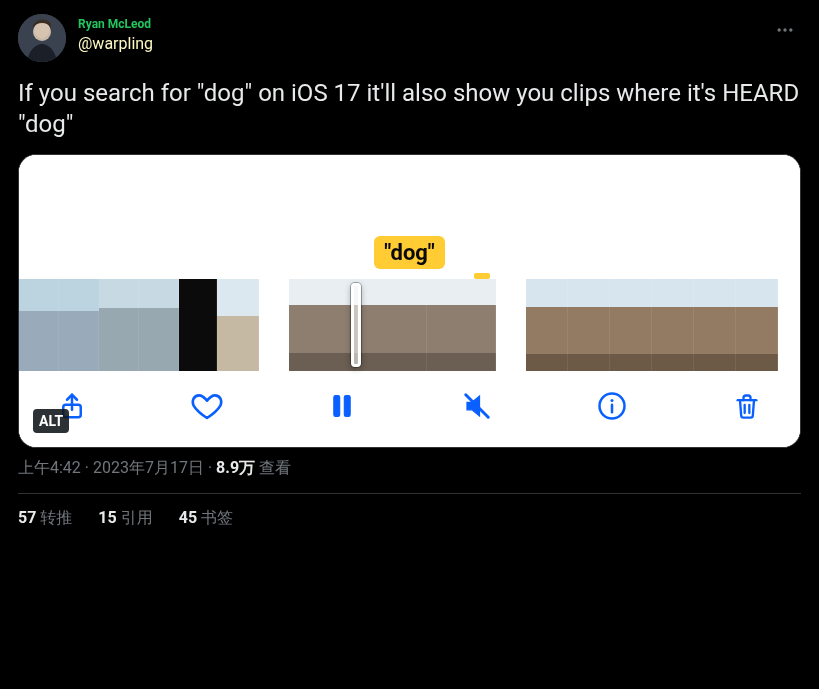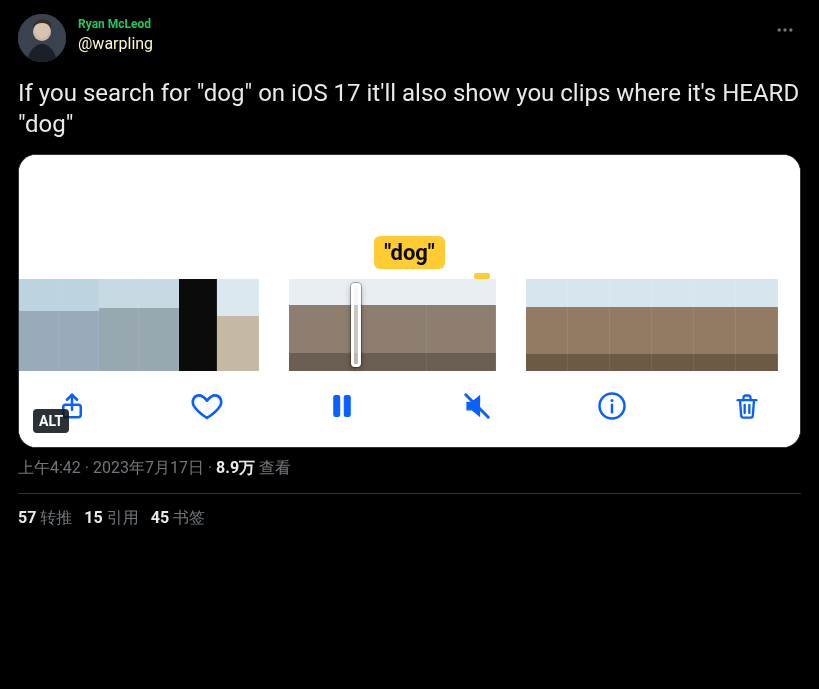--- a/index.html
+++ b/index.html
@@ -141,21 +141,21 @@
     color: #71767b;
     font-size: 16px;
   }
   .meta .views-num { color: #e7e9ea; font-weight: 700; }
   .divider {
     border-top: 1px solid #2f3336;
     margin-top: 14px;
   }
   .engagement {
     display: flex;
-    gap: 12px;
+    gap: 26px;
     padding-top: 14px;
     font-size: 16px;
     color: #71767b;
   }
   .engagement .num { color: #e7e9ea; font-weight: 700; margin-right: 4px; }
 </style>
 </head>
 <body>
 
 <div class="tweet">

